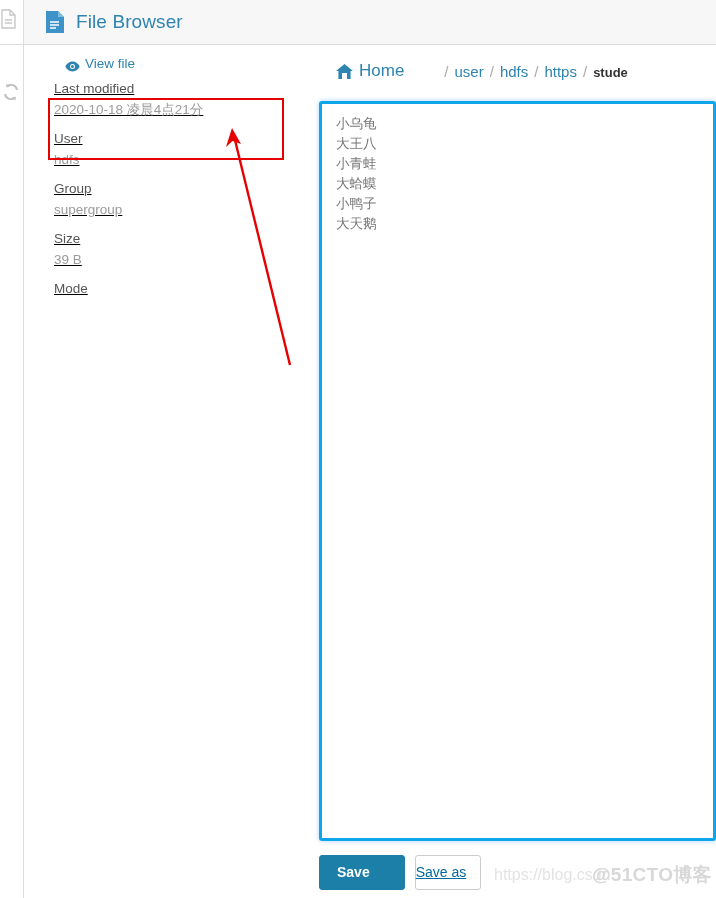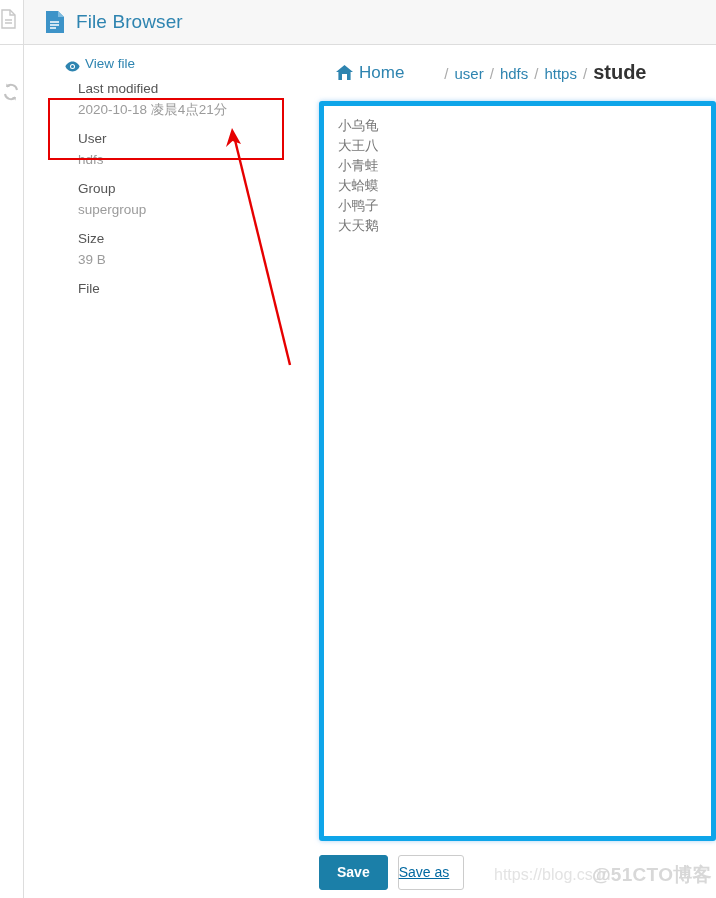--- a/index.html
+++ b/index.html
@@ -86,21 +86,22 @@
     font-size: 13.5px;
     margin-left: 17px;
     margin-bottom: 8px;
     cursor: pointer;
     width: fit-content;
   }
   .eye-icon { width: 15px; height: 11px; display: block; }
 
   .meta-list {
     margin-top: 6px;
-    margin-left: 30px;
+    margin-left: 6px;
+    text-decoration: underline;
   }
   .meta-item { margin-bottom: 9px; }
   .meta-label {
     font-size: 13.5px;
     color: #555555;
     line-height: 20px;
   }
   .meta-value {
     font-size: 13.5px;
     color: #9b9b9b;
@@ -159,30 +160,30 @@
     font-size: 15px;
   }
   .crumb-link {
     color: #2e84b0;
     cursor: pointer;
     font-size: 15px;
   }
   .crumb-current {
     color: #333333;
     font-weight: bold;
-    font-size: 20px;
+    font-size: 13px;
   }
 
   
   .editor {
     position: absolute;
     left: 1px; top: 56px;
     width: 397px;
     height: 740px;
-    border: 5px solid #0ea5e9;
+    border: 3px solid #0ea5e9;
     border-radius: 3px;
     background: #ffffff;
     box-shadow: 0 0 5px rgba(102,175,233,.55);
     padding: 10px 12px 10px 14px;
     font-family: "Liberation Sans", "DejaVu Sans", sans-serif;
     font-size: 13.5px;
     line-height: 20px;
     color: #777777;
     resize: none;
     outline: none;
@@ -202,21 +203,21 @@
     font-family: "Liberation Sans", "DejaVu Sans", sans-serif;
     font-size: 14px;
     border-radius: 3px;
     cursor: pointer;
     line-height: 1;
   }
   .btn-primary {
     background: #1b7fa8;
     border: 1px solid #1b7fa8;
     color: #ffffff;
-    padding: 9px 17px 10px 17px;
+    padding: 9px 34px 10px 17px;
     font-weight: bold;
   }
   .btn-default {
     background: #ffffff;
     border: 1px solid #cccccc;
     color: #0369a1;
     padding: 9px 14px 10px 0;
     text-decoration: underline;
   }
 
@@ -299,21 +300,21 @@
         </div>
         <div class="meta-item">
           <div class="meta-label">Group</div>
           <div class="meta-value">supergroup</div>
         </div>
         <div class="meta-item">
           <div class="meta-label">Size</div>
           <div class="meta-value">39 B</div>
         </div>
         <div class="meta-item">
-          <div class="meta-label">File</div>
+          <div class="meta-label">Mode</div>
         </div>
       </div>
   </div>
 
   <div class="annot-box"></div>
 
   <svg class="annot-arrow" viewBox="0 0 110 270">
     <line x1="80" y1="255" x2="24" y2="26" stroke="#e60000" stroke-width="2.4"></line>
     <path d="M22 18 L31 34 L22.5 31 L16 37 Z" fill="#e60000"></path>
   </svg>

